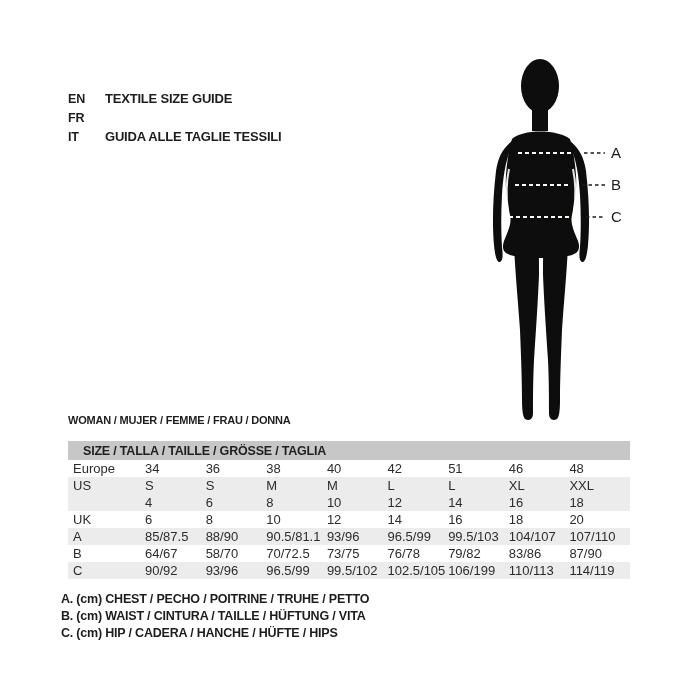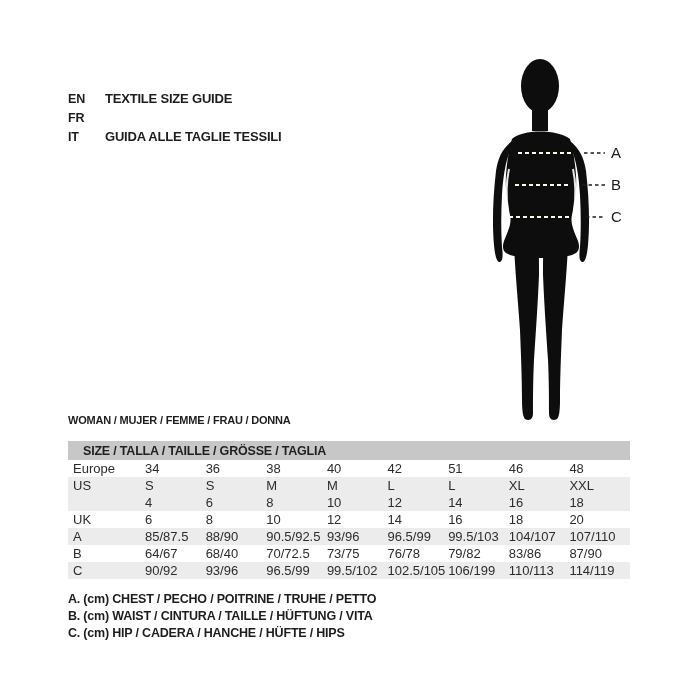--- a/index.html
+++ b/index.html
@@ -22,21 +22,21 @@
 
   
   .size-table { position: absolute; left: 68px; top: 441px; width: 562px; }
   .thead { height: 19px; background: #c7c7c7; display: flex; align-items: center; padding-left: 15px; font-size: 12.5px; font-weight: bold; letter-spacing: -0.2px; color: #1f1f1f; }
   .trow { display: grid; grid-template-columns: 77px repeat(8, 1fr); height: 17px; align-items: center; font-size: 13px; color: #2c2c2c; }
   .trow.shaded { background: #ececec; }
   .tlabel { text-align: left; padding-left: 5px; white-space: nowrap; }
   .tcell { text-align: left; white-space: nowrap; }
 
   
-  .legend-block { position: absolute; left: 68px; top: 592px; }
+  .legend-block { position: absolute; left: 61px; top: 592px; }
   .legend-line { height: 17px; font-size: 12.5px; font-weight: bold; letter-spacing: -0.2px; color: #1d1d1d; white-space: nowrap; }
 </style>
 </head>
 <body>
 
 <div id="stage">
 
   <div class="lang-block">
       <div class="lang-row">
         <span class="lang-code">EN</span>
@@ -150,31 +150,31 @@
           <div class="tcell">12</div>
           <div class="tcell">14</div>
           <div class="tcell">16</div>
           <div class="tcell">18</div>
           <div class="tcell">20</div>
         </div>
         <div class="trow shaded">
           <div class="tlabel">A</div>
           <div class="tcell">85/87.5</div>
           <div class="tcell">88/90</div>
-          <div class="tcell">90.5/92.5</div>
+          <div class="tcell">90.5/81.1</div>
           <div class="tcell">93/96</div>
           <div class="tcell">96.5/99</div>
           <div class="tcell">99.5/103</div>
           <div class="tcell">104/107</div>
           <div class="tcell">107/110</div>
         </div>
         <div class="trow">
           <div class="tlabel">B</div>
           <div class="tcell">64/67</div>
-          <div class="tcell">68/40</div>
+          <div class="tcell">58/70</div>
           <div class="tcell">70/72.5</div>
           <div class="tcell">73/75</div>
           <div class="tcell">76/78</div>
           <div class="tcell">79/82</div>
           <div class="tcell">83/86</div>
           <div class="tcell">87/90</div>
         </div>
         <div class="trow shaded">
           <div class="tlabel">C</div>
           <div class="tcell">90/92</div>

